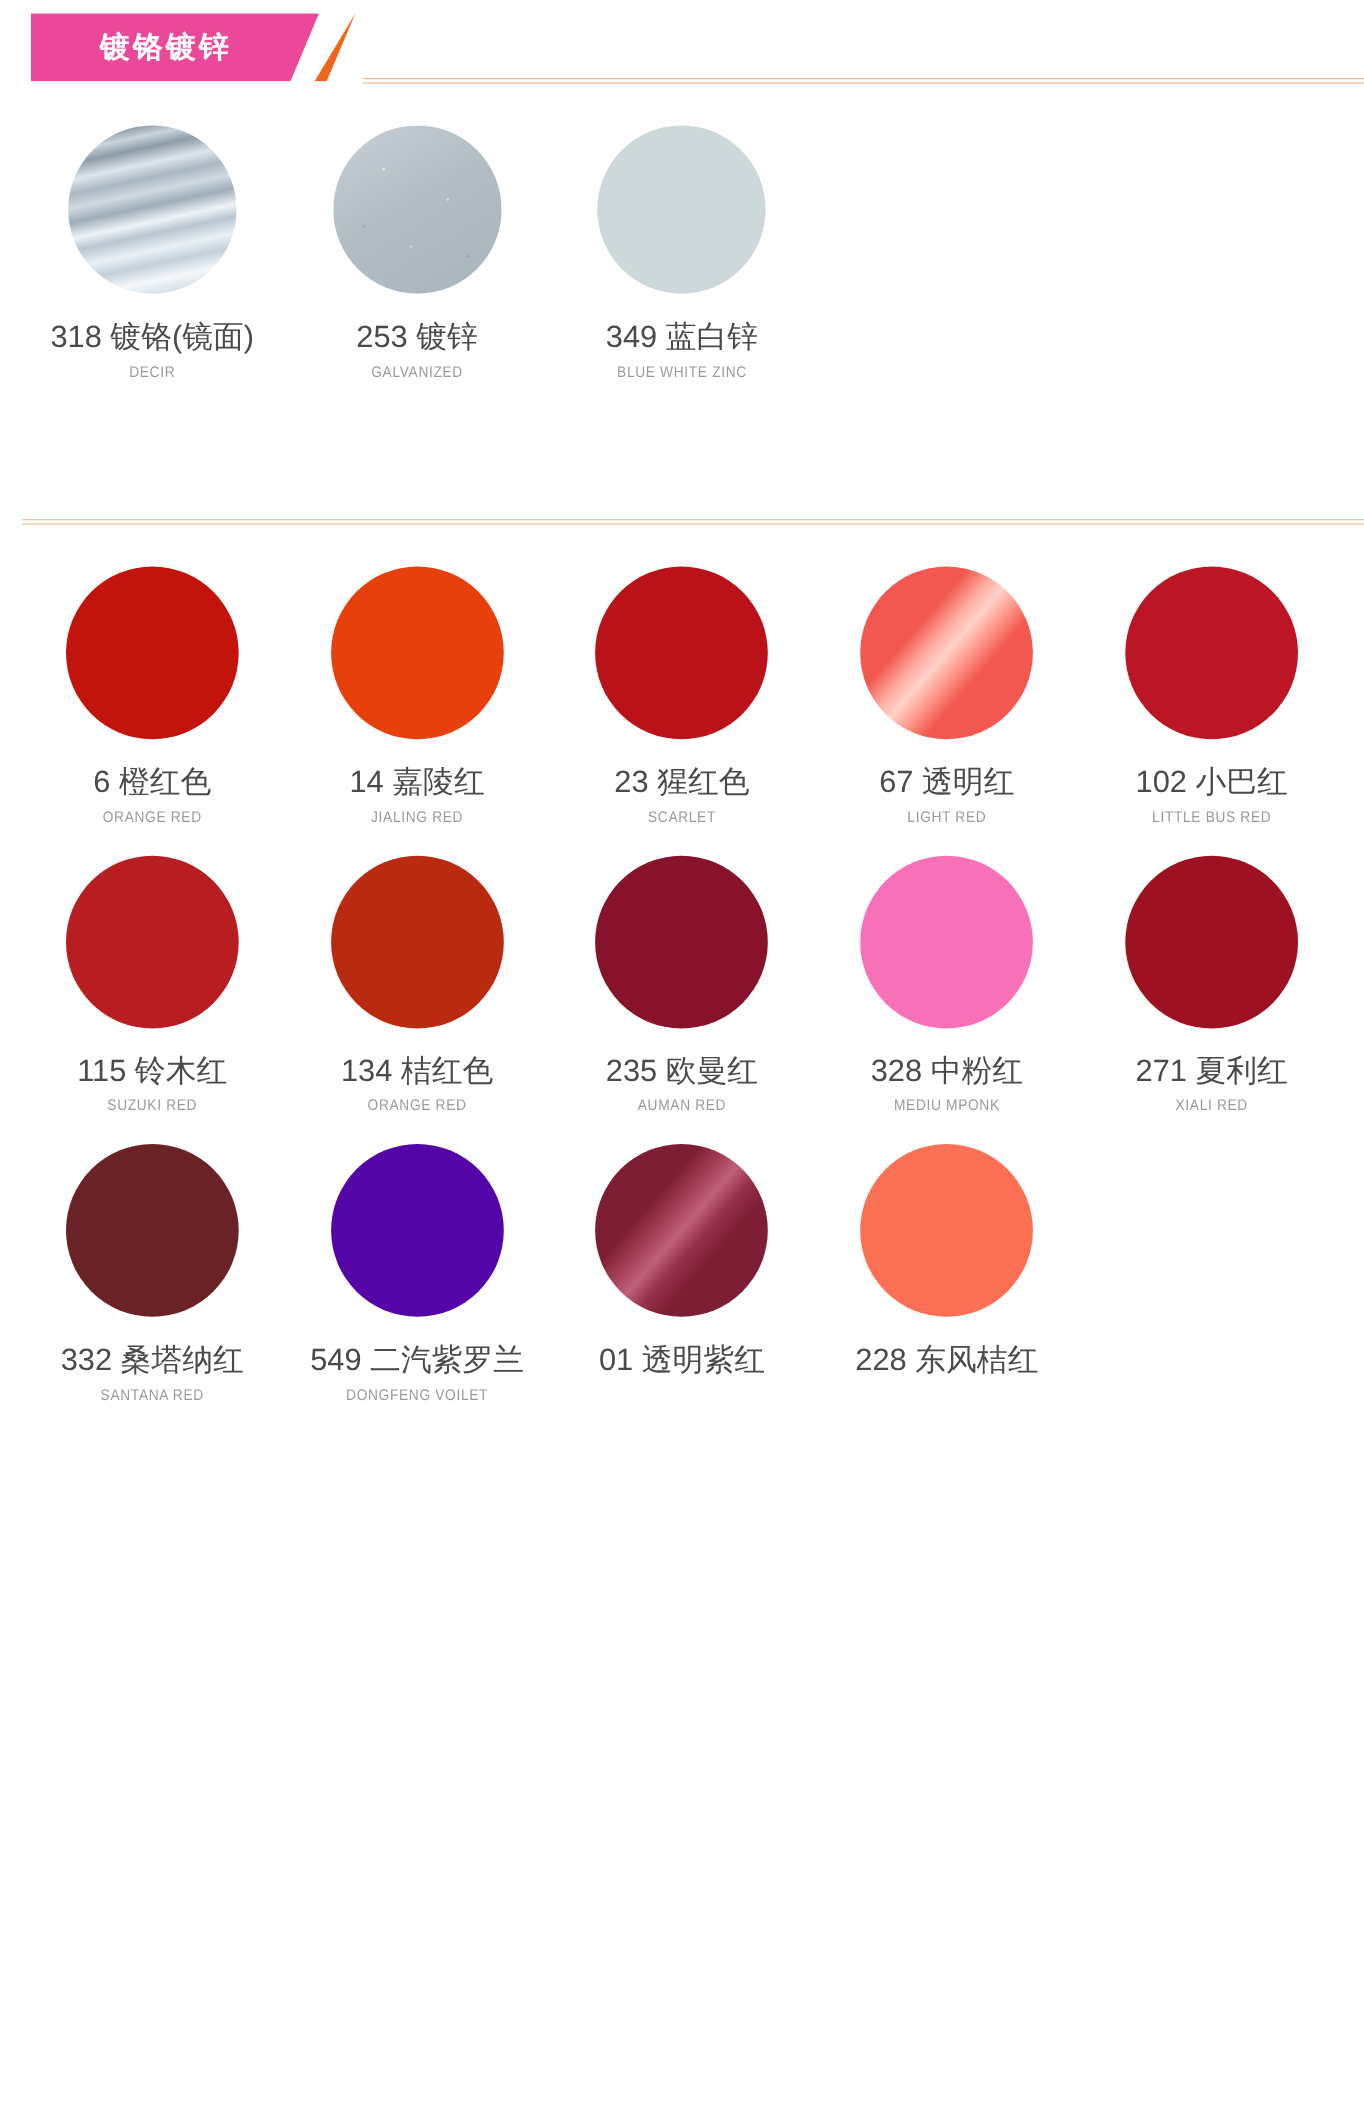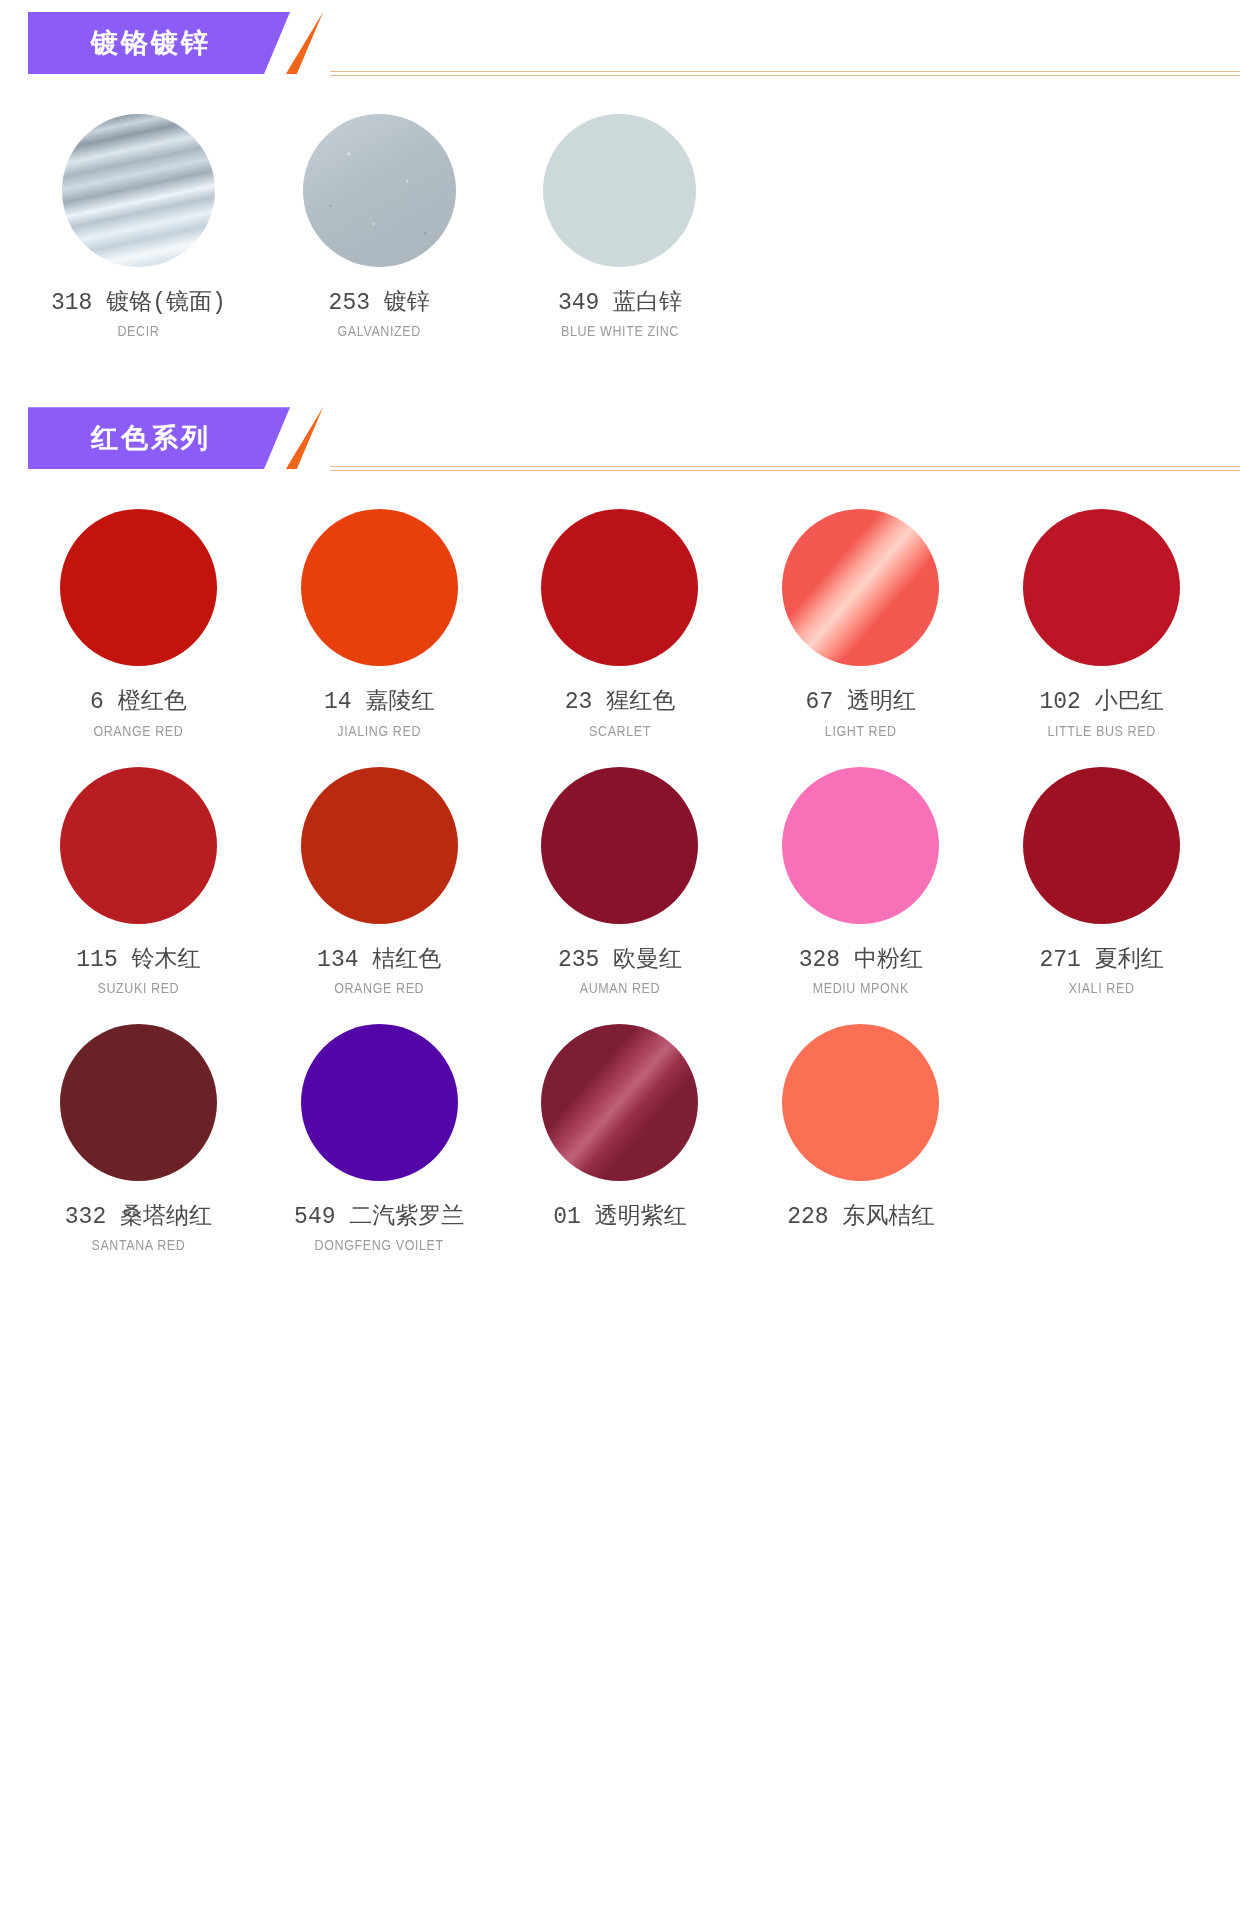--- a/index.html
+++ b/index.html
@@ -29,21 +29,21 @@
 
   .banner-wrap {
     position: relative;
     display: flex;
     align-items: center;
     flex: 0 0 auto;
   }
 
   .banner {
     position: relative;
-    background: #8b5cf6;
+    background: #ec4899;
     height: 62px;
     min-width: 262px;
     display: flex;
     align-items: center;
     justify-content: center;
     padding: 0 46px 0 30px;
     -webkit-clip-path: polygon(0 0, 100% 0, calc(100% - 26px) 100%, 0 100%);
     clip-path: polygon(0 0, 100% 0, calc(100% - 26px) 100%, 0 100%);
     margin-left: 28px;
   }
@@ -101,26 +101,25 @@
     flex: 0 0 auto;
   }
 
   .swatch-dot.sm {
     width: 153px;
     height: 153px;
   }
 
   .swatch-name {
     margin-top: 24px;
-    font-size: 23px;
+    font-size: 28px;
     color: #4a4a4a;
     line-height: 1.1;
     white-space: nowrap;
     text-align: center;
-    font-family: Liberation Mono, monospace;
   }
 
   .swatch-en {
     margin-top: 9px;
     font-size: 12.5px;
     color: #9a9a9a;
     letter-spacing: .6px;
     white-space: nowrap;
     text-align: center;
     transform: scaleY(1.12);
@@ -157,26 +156,20 @@
       <div class="swatch">
         <div class="swatch-dot sm" style="background: rgb(204, 216, 218);"></div>
         <div class="swatch-name">349 蓝白锌</div>
         <div class="swatch-en">BLUE WHITE ZINC</div>
       </div>
     </div>
 
   <div class="section-gap"></div>
 
   <div class="section-header">
-    <div class="banner-wrap">
-      <div class="banner">
-        <span class="banner-text">红色系列</span>
-      </div>
-      <div class="banner-stripe"></div>
-    </div>
     <div class="header-rule"></div>
   </div>
 
   <div class="swatch-grid" id="grid-1">
       <div class="swatch">
         <div class="swatch-dot" style="background: rgb(194, 19, 12);"></div>
         <div class="swatch-name">6 橙红色</div>
         <div class="swatch-en">ORANGE RED</div>
       </div>
       <div class="swatch">

